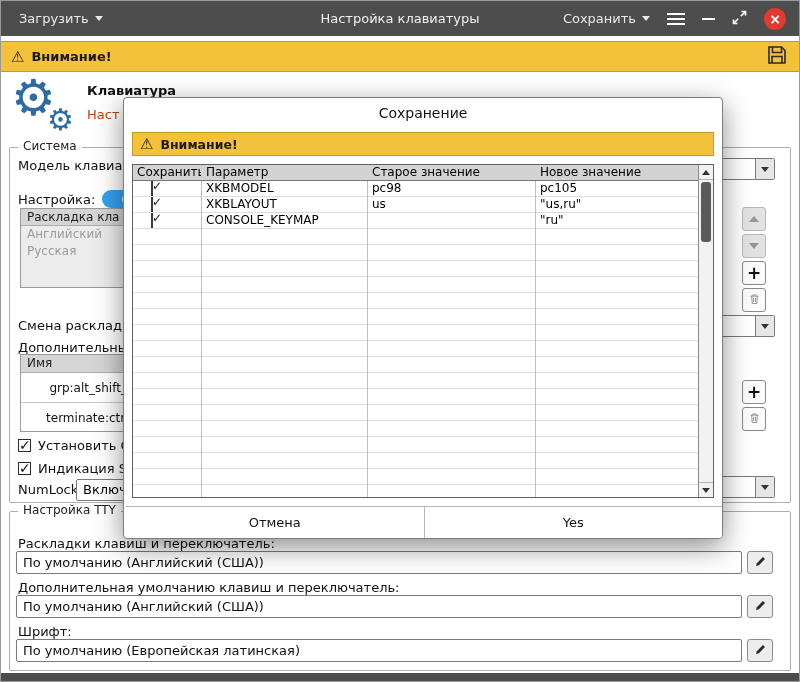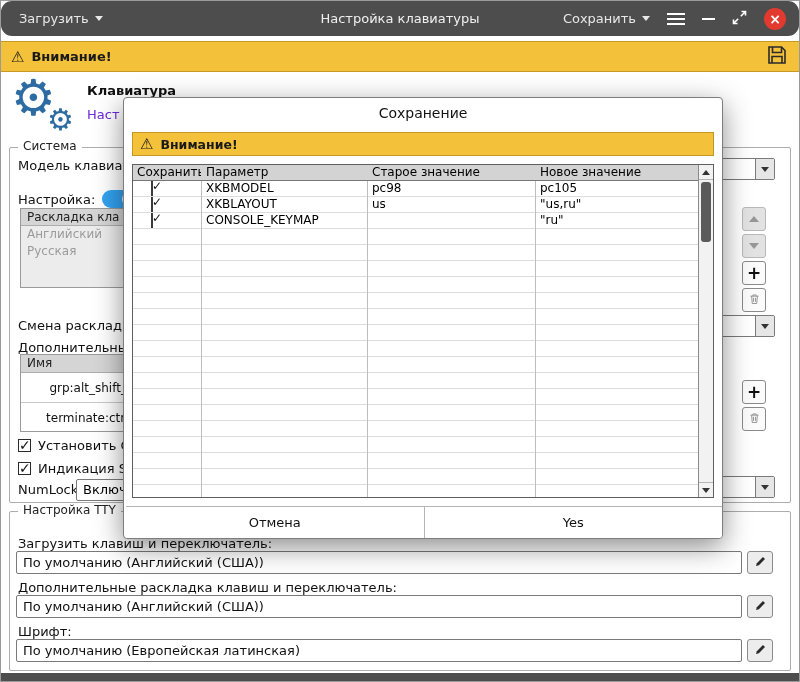--- a/index.html
+++ b/index.html
@@ -3,21 +3,21 @@
 <meta charset="utf-8">
 <style>
   html,body{margin:0;padding:0;background:#888;}
   *{box-sizing:border-box;}
   .window{
     position:relative;width:800px;height:682px;background:#fff;overflow:hidden;
     font-family:"DejaVu Sans",sans-serif;border:1px solid #9a9a9a;
   }
   
   .titlebar{position:absolute;left:0;top:0;right:0;height:35px;background:var(--titlebar-bg,#4d4d4d);
-    display:flex;align-items:center;color:#e8e8e8;font-size:13px;border-radius:11px;}
+    display:flex;align-items:center;color:#e8e8e8;font-size:13px;}
   .tb-load{margin-left:18px;display:flex;align-items:center;gap:6px;cursor:default;}
   .tb-title{position:absolute;left:50%;transform:translateX(-50%);color:#f0f0f0;}
   .tb-right{margin-left:auto;display:flex;align-items:center;gap:17px;margin-right:13px;}
   .tb-save{display:flex;align-items:center;gap:6px;}
   .caret-down{width:0;height:0;border-left:4px solid transparent;border-right:4px solid transparent;border-top:5px solid #e8e8e8;}
   .hamburger{width:18px;height:2px;background:#fff;box-shadow:0 -5px 0 #fff,0 5px 0 #fff;margin:5px 0;}
   .min-bar{width:13px;height:2px;background:#fff;}
   .close-btn{width:22px;height:22px;border-radius:50%;background:var(--close-red,#e23a2e);color:#fff;
     display:flex;align-items:center;justify-content:center;font-size:14px;font-weight:bold;}
   .close-btn::before{content:"×";}
@@ -26,21 +26,21 @@
     border-top:1px solid var(--warning-border,#c59a23);border-bottom:1px solid var(--warning-border,#c59a23);
     display:flex;align-items:center;font-size:13px;font-weight:bold;color:#1a1a1a;padding:0 10px;}
   .icon-warn::before{content:"⚠";font-weight:normal;font-size:15px;margin-right:7px;}
   .warn-spacer{flex:1;}
   
   .gear{position:absolute;color:var(--gear-blue,#2d6ba3);line-height:1;}
   .gear::before{content:"⚙";}
   .gear-big{left:10px;top:72px;font-size:50px;}
   .gear-small{left:46px;top:104px;font-size:30px;}
   .app-title{position:absolute;left:86px;top:82px;font-size:13px;font-weight:bold;color:#111;}
-  .app-subtitle{position:absolute;left:86px;top:106px;font-size:13px;color:#6d28d9;}
+  .app-subtitle{position:absolute;left:86px;top:106px;font-size:13px;color:#c2410c;}
   
   .fieldset{position:absolute;border:1px solid #adadad;border-radius:2px;background:#fff;}
   .legend{position:absolute;top:-9px;left:8px;background:#fff;padding:0 5px;font-size:12px;color:#222;}
   .fs-system{left:8px;top:146px;width:782px;height:356px;}
   .fs-tty{left:8px;top:510px;width:782px;height:160px;}
   .lbl{position:absolute;font-size:13px;color:#111;white-space:nowrap;}
   
   .combo{position:absolute;height:22px;background:#fff;border:1px solid #7a7a7a;border-radius:2px;font-size:13px;}
   .combo-text{position:absolute;left:6px;top:2px;right:20px;white-space:nowrap;overflow:hidden;}
   .combo-btn{position:absolute;right:0;top:0;bottom:0;width:19px;background:#e6e6e6;border-left:1px solid #7a7a7a;
@@ -232,31 +232,31 @@
       <span class="combo-text"></span>
       <span class="combo-btn">
           <span class="tri-dn-dark"></span>
         </span>
     </div>
   </div>
 
   <div class="fieldset fs-tty">
     <span class="legend">Настройка TTY</span>
 
-    <span class="lbl" style="left:8px;top:24px;">Загрузить клавиш и переключатель:</span>
+    <span class="lbl" style="left:8px;top:24px;">Раскладки клавиш и переключатель:</span>
     <input class="tty-input" style="top: 39px;" readonly="" value="По умолчанию (Английский (США))">
     <div class="pencil-btn" style="top:39px;">
       <span>
         <svg viewBox="0 0 16 16" width="13" height="13">
             <path d="M2.5 13.5 l1 -3.5 7.5 -7.5 2.5 2.5 -7.5 7.5 z" fill="#2b2b2b"></path>
           </svg>
       </span>
     </div>
 
-    <span class="lbl" style="left:8px;top:68px;">Дополнительные раскладка клавиш и переключатель:</span>
+    <span class="lbl" style="left:8px;top:68px;">Дополнительная умолчанию клавиш и переключатель:</span>
     <input class="tty-input" style="top: 83px;" readonly="" value="По умолчанию (Английский (США))">
     <div class="pencil-btn" style="top:83px;">
       <span>
         <svg viewBox="0 0 16 16" width="13" height="13">
             <path d="M2.5 13.5 l1 -3.5 7.5 -7.5 2.5 2.5 -7.5 7.5 z" fill="#2b2b2b"></path>
           </svg>
       </span>
     </div>
 
     <span class="lbl" style="left:8px;top:112px;">Шрифт:</span>

